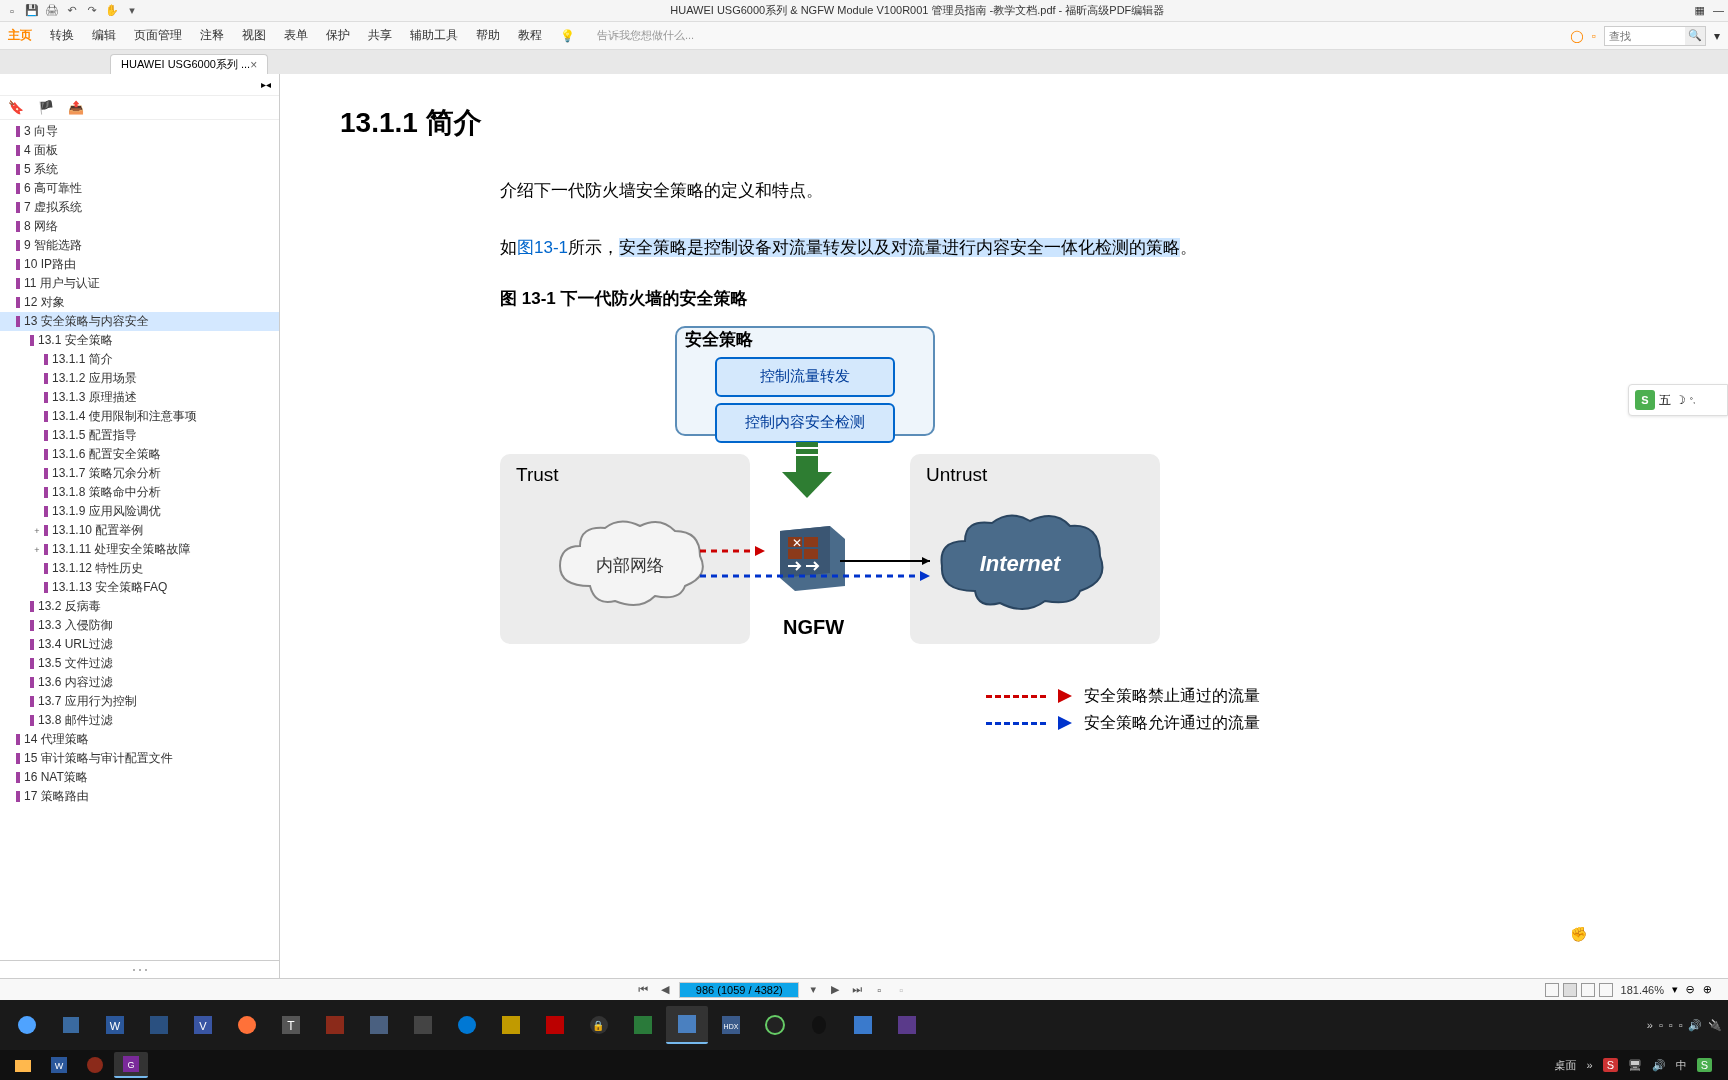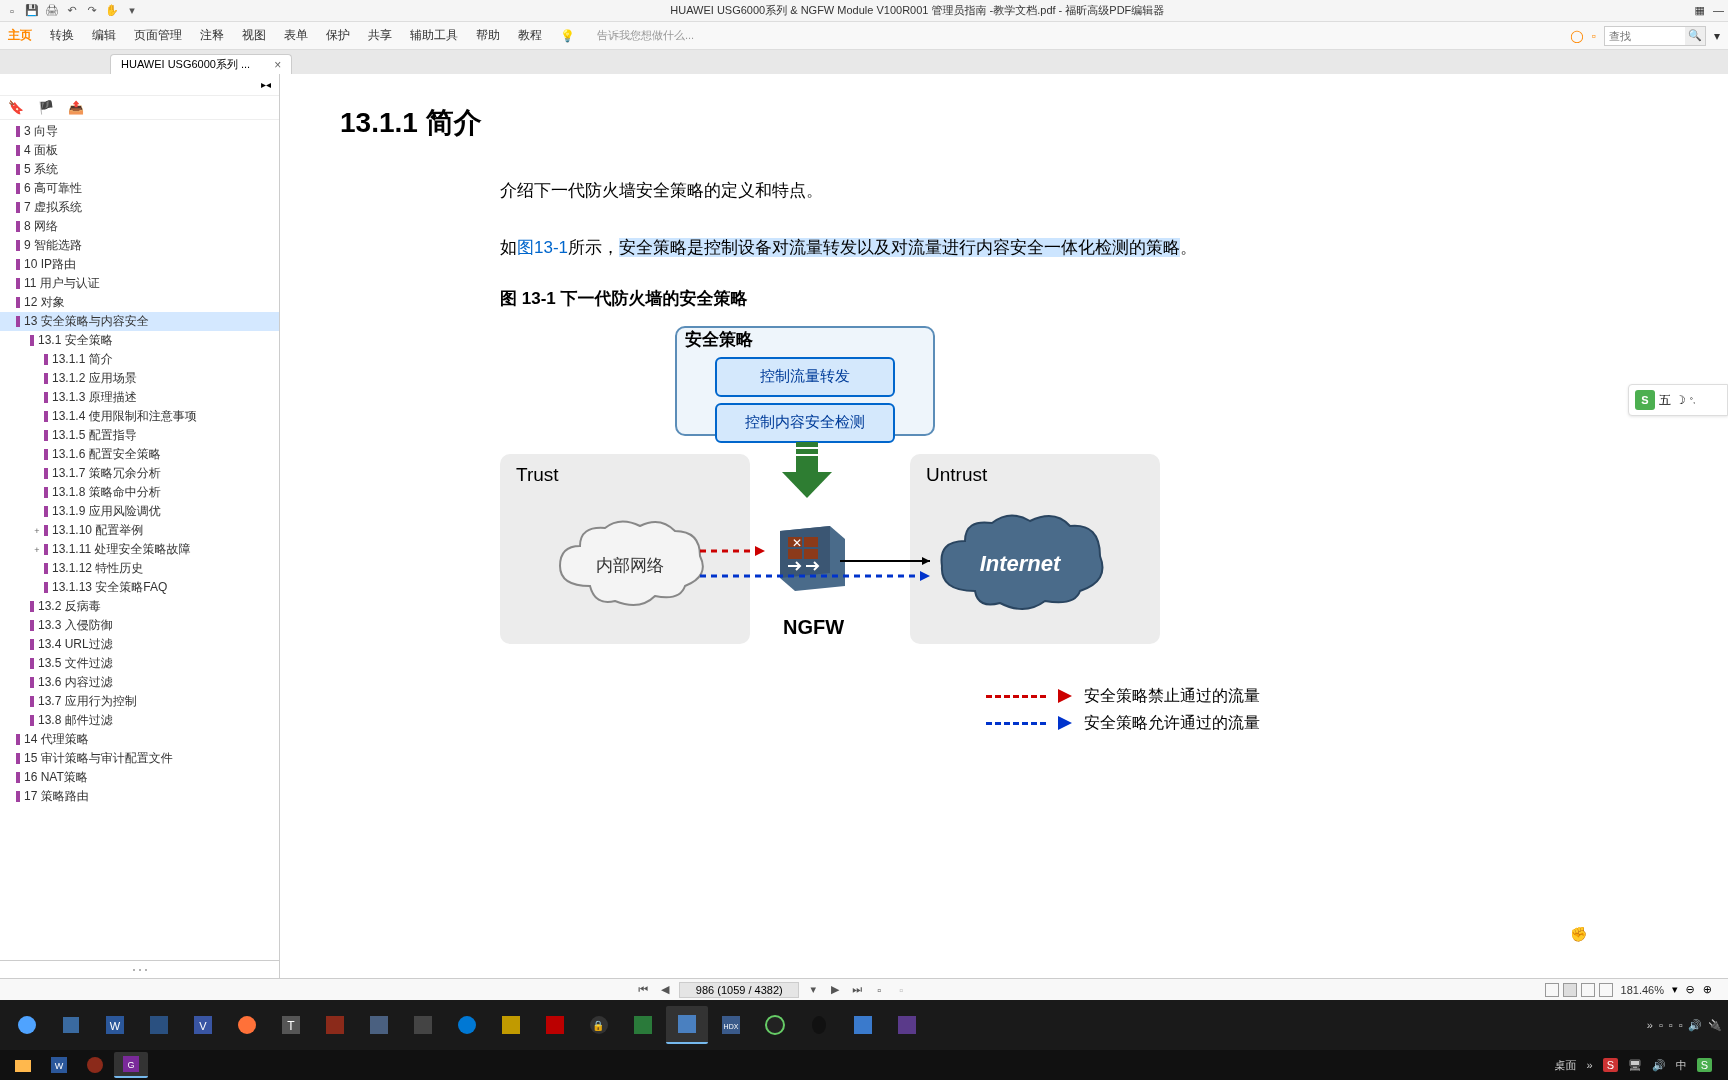--- a/index.html
+++ b/index.html
@@ -19,21 +19,21 @@
 .menubar .mi.active{color:#ff8800;font-weight:bold;}
 .menubar-right{margin-left:auto;display:flex;align-items:center;gap:8px;}
 .search-box{display:flex;align-items:center;border:1px solid #ccc;background:#fff;height:20px;}
 .search-box input{border:none;outline:none;width:80px;padding:0 4px;font-size:11px;}
 .search-btn{width:20px;height:18px;background:#eee;display:flex;align-items:center;justify-content:center;font-size:11px;}
 .hint{color:#999;font-size:11px;}
 .hint-icon{color:#999;font-size:12px;margin-right:4px;}
 
 
 .tabbar{height:24px;background:#e8e8e8;display:flex;align-items:flex-end;padding-left:110px;}
-.tab{background:#fff;border:1px solid #ccc;border-bottom:none;border-radius:4px 4px 0 0;padding:2px 10px;font-size:11px;display:flex;align-items:center;gap:24px;}
+.tab{background:#fff;border:1px solid #ccc;border-bottom:none;border-radius:4px 4px 0 0;padding:2px 10px;font-size:11px;display:flex;align-items:center;gap:0;}
 .tab .close{color:#666;font-size:12px;cursor:pointer;}
 
 
 .main{flex:1;display:flex;overflow:hidden;background:#fff;}
 
 
 .sidebar{width:280px;border-right:1px solid #ccc;display:flex;flex-direction:column;overflow:hidden;}
 .sidebar-header{height:22px;display:flex;align-items:center;justify-content:flex-end;padding:0 8px;border-bottom:1px solid #eee;}
 .sidebar-icons{height:24px;display:flex;align-items:center;gap:14px;padding:0 8px;border-bottom:1px solid #eee;}
 .sidebar-icons span{font-size:13px;color:#a040a0;}
@@ -80,21 +80,21 @@
 .tri.red{border-left:14px solid #cc0000;}
 
 
 .ime{position:absolute;top:310px;right:0;width:100px;height:32px;background:#fff;border:1px solid #ddd;border-radius:4px 0 0 4px;display:flex;align-items:center;gap:4px;padding:0 6px;box-shadow:0 1px 3px rgba(0,0,0,0.1);}
 .ime .logo{width:20px;height:20px;background:#4caf50;border-radius:3px;color:#fff;font-weight:bold;display:flex;align-items:center;justify-content:center;font-size:11px;}
 
 
 .navbar{height:22px;border-top:1px solid #ccc;display:flex;align-items:center;font-size:11px;background:#f8f8f8;}
 .nav-center{flex:1;display:flex;align-items:center;justify-content:center;gap:6px;}
 .nav-btn{width:16px;height:16px;display:flex;align-items:center;justify-content:center;cursor:pointer;color:#555;}
-.page-input{width:120px;height:16px;border:1px solid #ccc;background:#e5e5e5;text-align:center;font-size:11px;}
+.page-input{width:120px;height:16px;border:1px solid #ccc;background:#0ea5e9;text-align:center;font-size:11px;}
 .nav-right{display:flex;align-items:center;gap:8px;padding-right:16px;}
 .view-icons{display:flex;gap:4px;}
 .view-icons span{width:14px;height:14px;border:1px solid #999;display:inline-block;}
 .zoom{color:#333;}
 
 
 .taskbar{height:50px;background:#1a1a1a;display:flex;align-items:center;padding:0 6px;gap:2px;}
 .tb-icon{width:42px;height:38px;display:flex;align-items:center;justify-content:center;border-radius:2px;}
 .tb-icon.active{background:#333;border-bottom:2px solid #76b9ed;}
 .tb-right{margin-left:auto;display:flex;align-items:center;gap:6px;color:#ccc;font-size:11px;}

